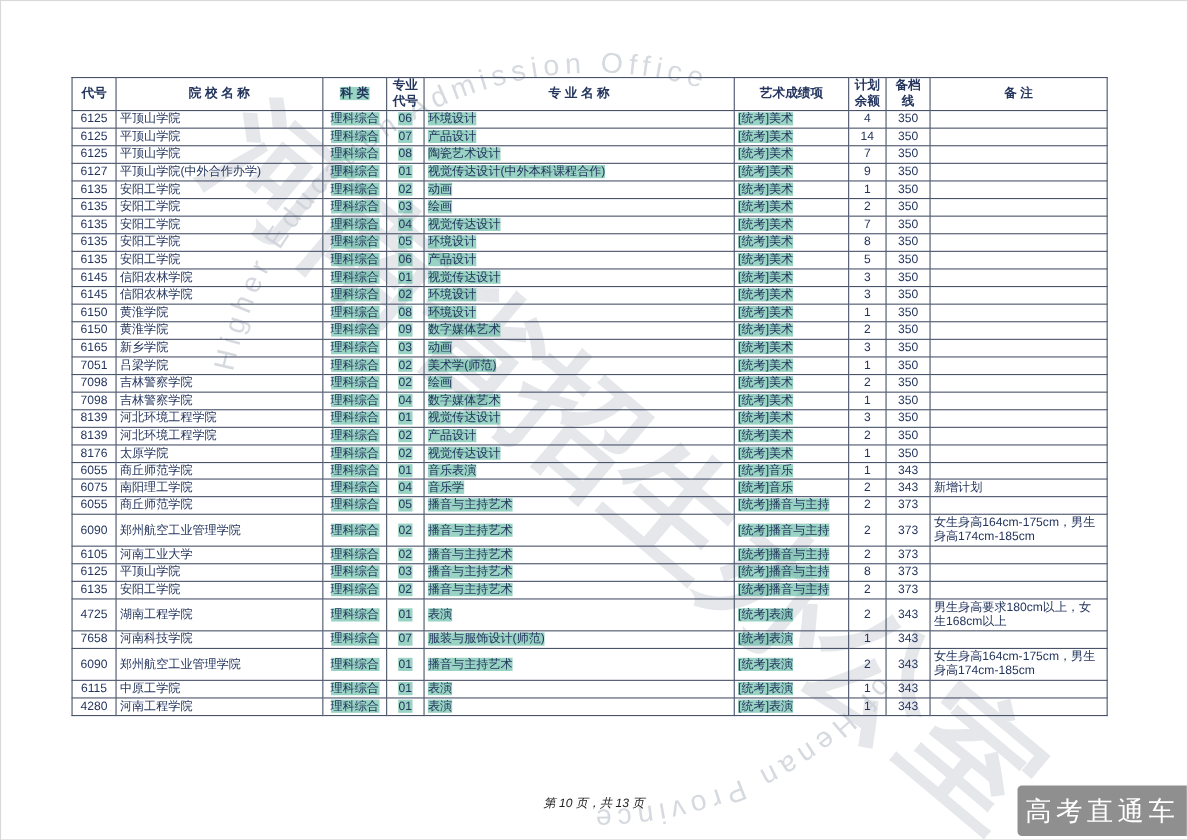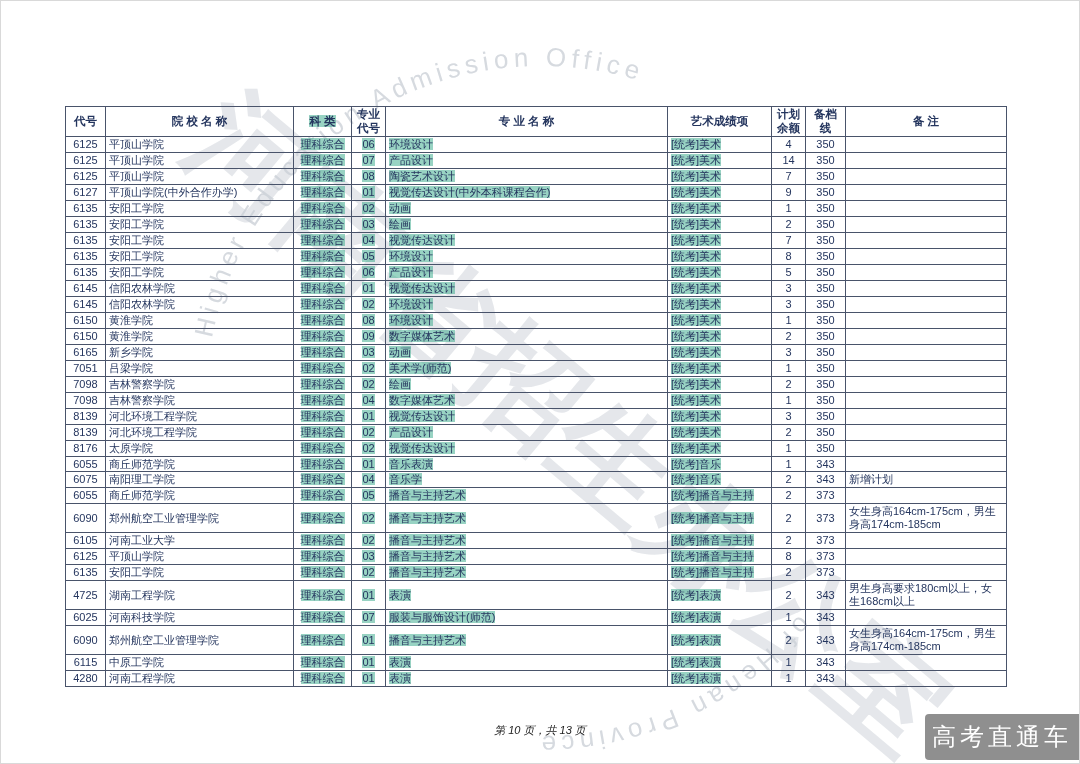--- a/index.html
+++ b/index.html
@@ -21,21 +21,20 @@
     position:absolute; left:0; top:0; width:1080px; height:764px;
     pointer-events:none;
     z-index:0;
   }
   
   table.t {
     position:absolute; left:64px; top:69px; width:941px;
     border-collapse:collapse; table-layout:fixed;
     z-index:1;
     background:transparent;
-    margin-top:36px;
   }
   .t th, .t td {
     border:1px solid #49536a;
     font-size:11px;
     line-height:1.18;
     padding:1px 3px;
     overflow:hidden;
     color:#24355e;
     background:transparent;
   }
@@ -417,21 +416,21 @@
           <td class="al">湖南工程学院</td>
           <td class="ac"><span class="hl">理科综合</span></td>
           <td class="ac"><span class="hl">01</span></td>
           <td class="al"><span class="hl">表演</span></td>
           <td class="al"><span class="hl">[统考]表演</span></td>
           <td class="ac">2</td>
           <td class="ac">343</td>
           <td class="al">男生身高要求180cm以上，女生168cm以上</td>
         </tr>
         <tr>
-          <td class="ac">6025</td>
+          <td class="ac">7658</td>
           <td class="al">河南科技学院</td>
           <td class="ac"><span class="hl">理科综合</span></td>
           <td class="ac"><span class="hl">07</span></td>
           <td class="al"><span class="hl">服装与服饰设计(师范)</span></td>
           <td class="al"><span class="hl">[统考]表演</span></td>
           <td class="ac">1</td>
           <td class="ac">343</td>
           <td class="al"></td>
         </tr>
         <tr>

